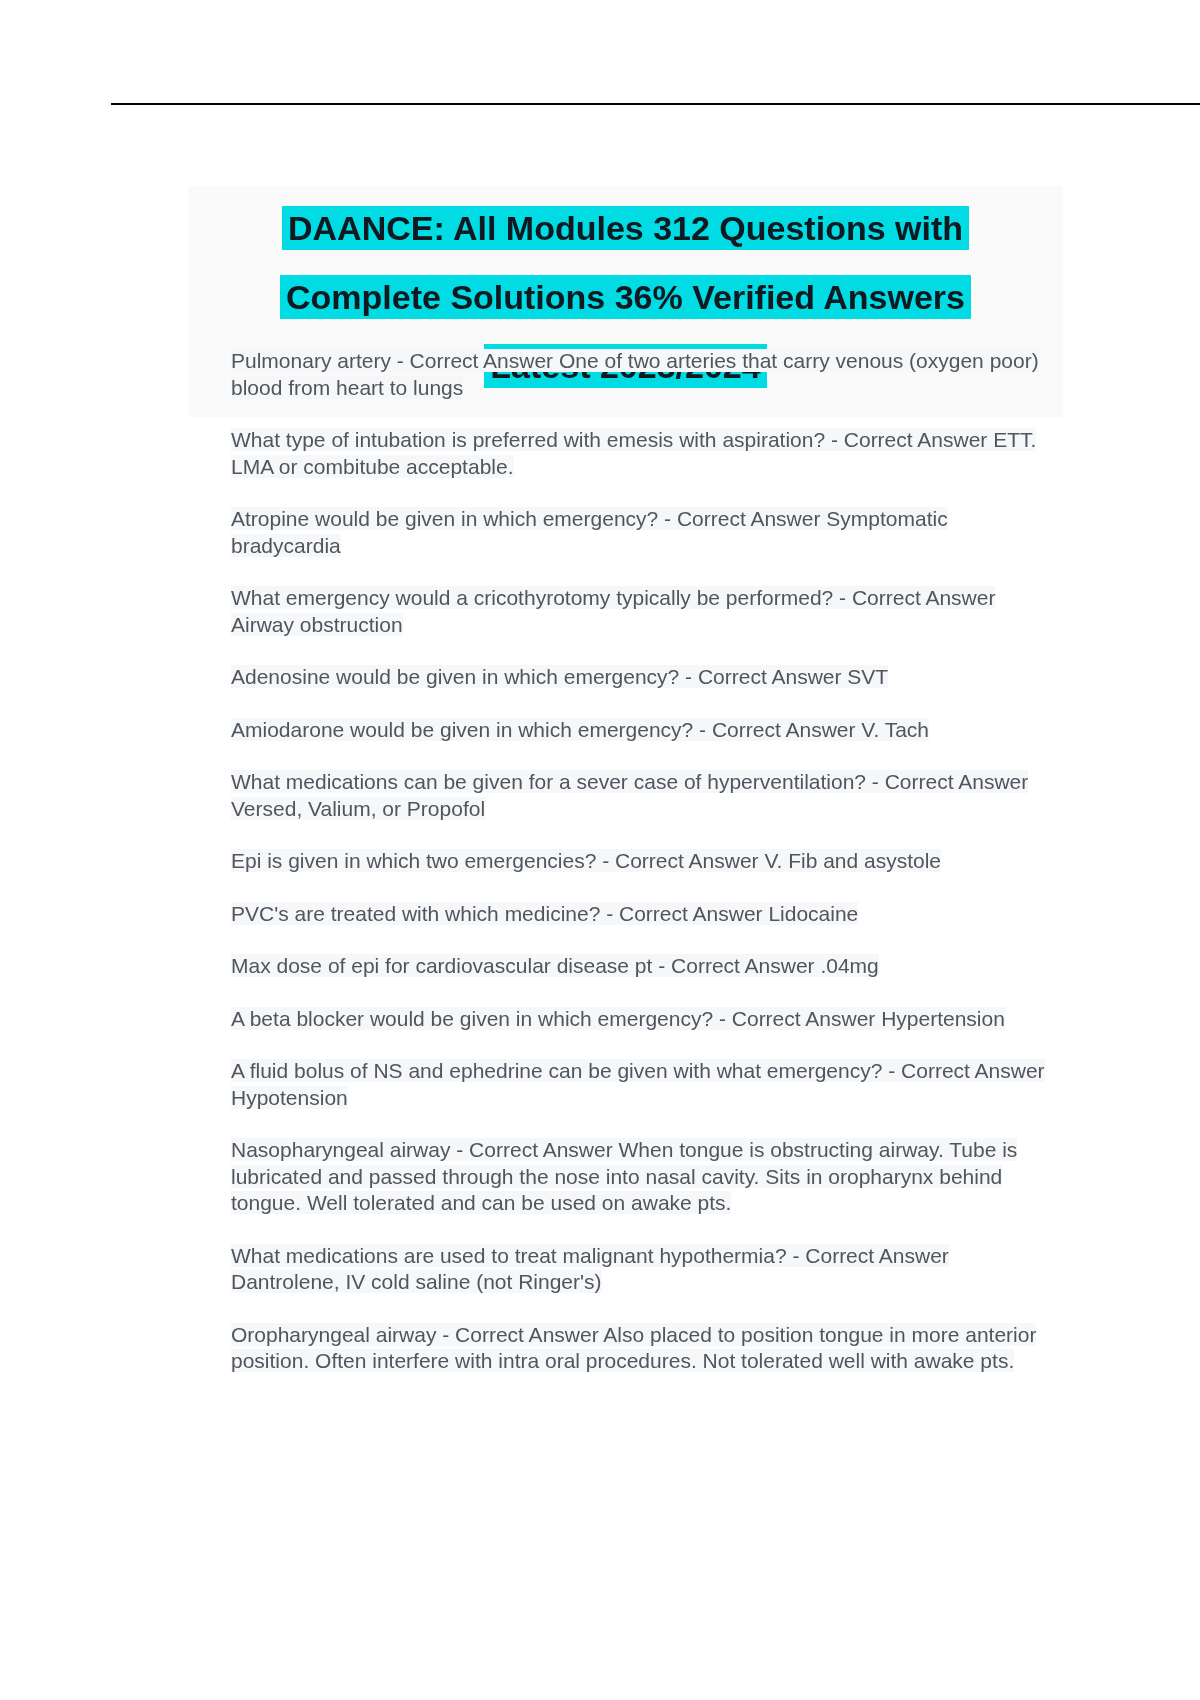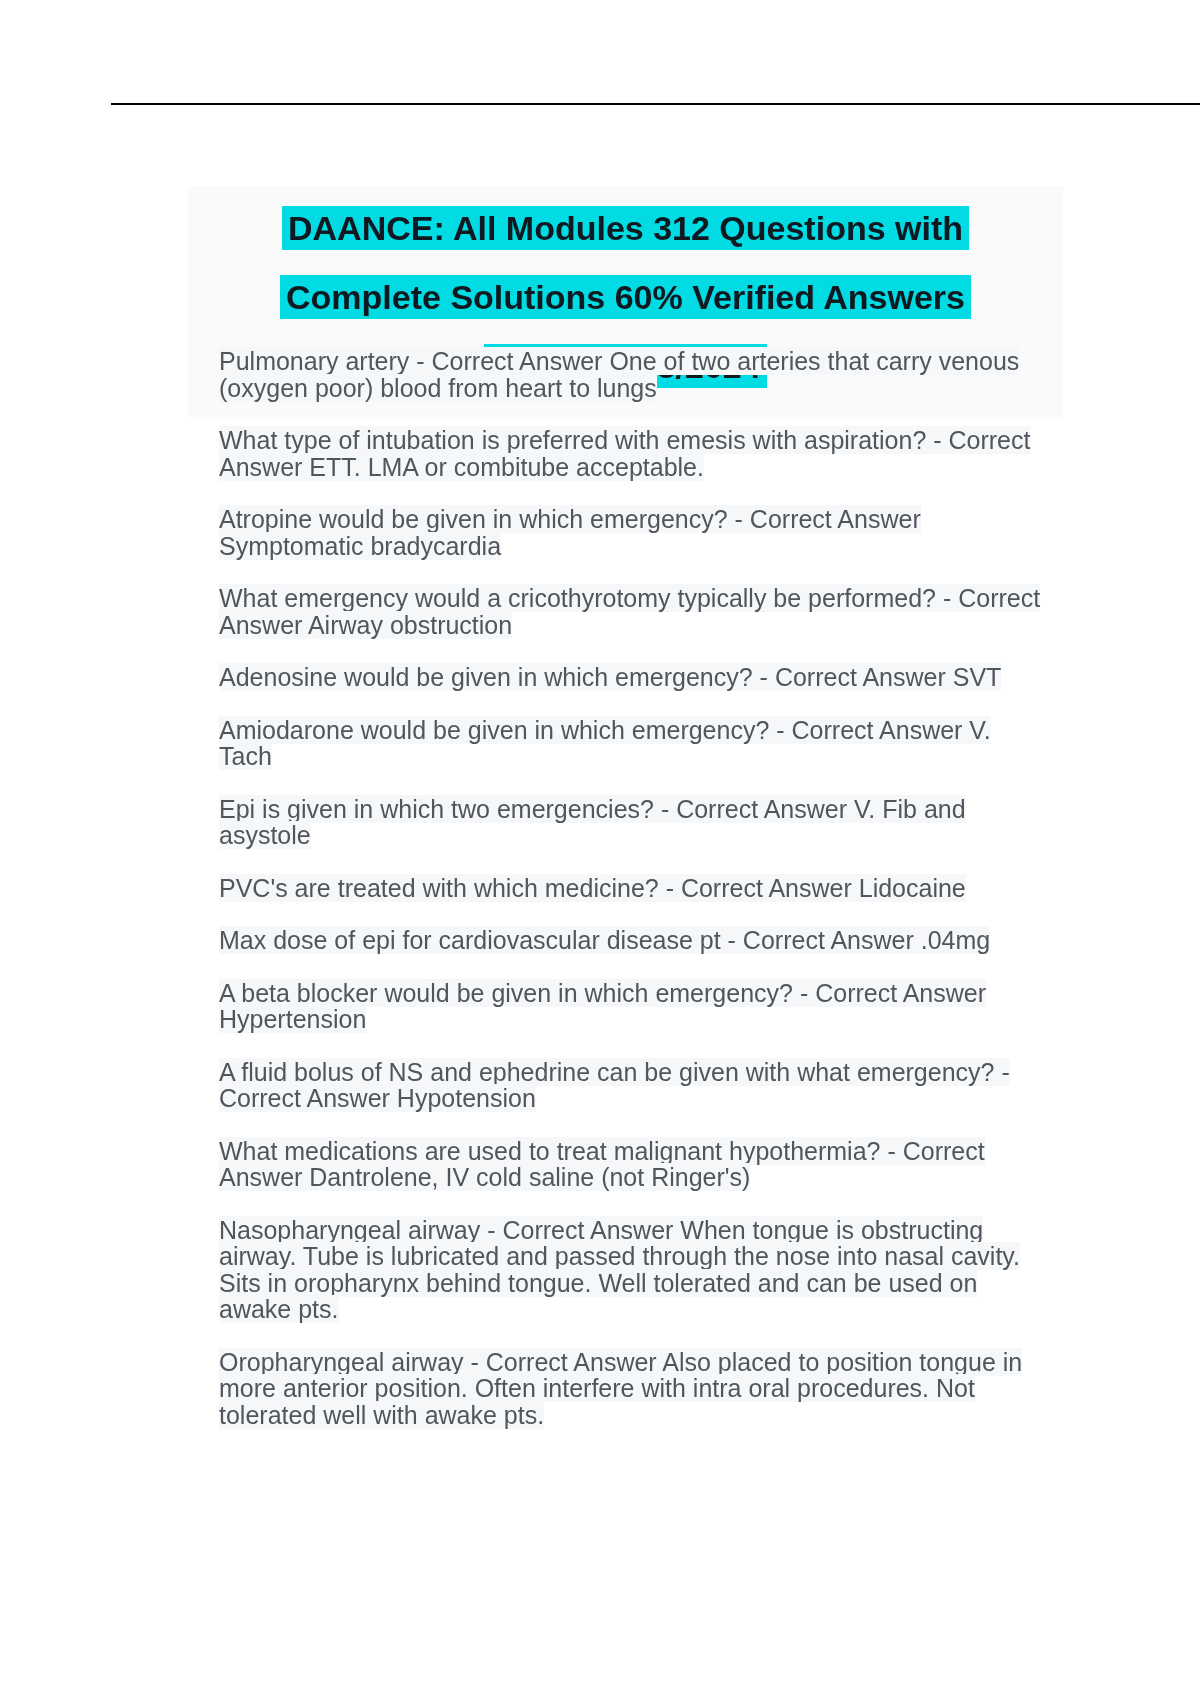--- a/index.html
+++ b/index.html
@@ -45,24 +45,24 @@
     font-weight: bold;
     font-size: 34px;
     padding: 3px 6px;
     box-decoration-break: clone;
     -webkit-box-decoration-break: clone;
   }
 
   .content {
     position: absolute;
     top: 278px;
-    left: 135px;
+    left: 147px;
     width: 868px;
     color: #50565e;
-    font-size: 25px;
+    font-size: 21px;
     line-height: 26.5px;
   }
   .qa-item {
     margin-bottom: 26px;
   }
   .qa-item .txt {
     background: #f6f7f8;
     box-decoration-break: clone;
     -webkit-box-decoration-break: clone;
   }
@@ -72,39 +72,40 @@
 
 <div class="page">
 
   <div class="rule top"></div>
 
   <div class="title-block">
     <div class="title-line">
       <span class="hl">DAANCE: All Modules 312 Questions with</span>
     </div>
     <div class="title-line">
-      <span class="hl">Complete Solutions 60% Verified Answers</span>
+      <span class="hl">Complete Solutions 36% Verified Answers</span>
     </div>
     <div class="title-line">
       <span class="hl">Latest 2023/2024</span>
     </div>
   </div>
 
   <div class="content">
     <p class="qa-item"><span class="txt">Pulmonary artery - Correct Answer One of two arteries that carry venous (oxygen poor) blood from heart to lungs</span></p>
     <p class="qa-item"><span class="txt">What type of intubation is preferred with emesis with aspiration? - Correct Answer ETT. LMA or combitube acceptable.</span></p>
     <p class="qa-item"><span class="txt">Atropine would be given in which emergency? - Correct Answer Symptomatic bradycardia</span></p>
     <p class="qa-item"><span class="txt">What emergency would a cricothyrotomy typically be performed? - Correct Answer Airway obstruction</span></p>
     <p class="qa-item"><span class="txt">Adenosine would be given in which emergency? - Correct Answer SVT</span></p>
     <p class="qa-item"><span class="txt">Amiodarone would be given in which emergency? - Correct Answer V. Tach</span></p>
+    <p class="qa-item"><span class="txt">What medications can be given for a sever case of hyperventilation? - Correct Answer Versed, Valium, or Propofol</span></p>
     <p class="qa-item"><span class="txt">Epi is given in which two emergencies? - Correct Answer V. Fib and asystole</span></p>
     <p class="qa-item"><span class="txt">PVC's are treated with which medicine? - Correct Answer Lidocaine</span></p>
     <p class="qa-item"><span class="txt">Max dose of epi for cardiovascular disease pt - Correct Answer .04mg</span></p>
     <p class="qa-item"><span class="txt">A beta blocker would be given in which emergency? - Correct Answer Hypertension</span></p>
     <p class="qa-item"><span class="txt">A fluid bolus of NS and ephedrine can be given with what emergency? - Correct Answer Hypotension</span></p>
+    <p class="qa-item"><span class="txt">Nasopharyngeal airway - Correct Answer When tongue is obstructing airway. Tube is lubricated and passed through the nose into nasal cavity. Sits in oropharynx behind tongue. Well tolerated and can be used on awake pts.</span></p>
     <p class="qa-item"><span class="txt">What medications are used to treat malignant hypothermia? - Correct Answer Dantrolene, IV cold saline (not Ringer's)</span></p>
-    <p class="qa-item"><span class="txt">Nasopharyngeal airway - Correct Answer When tongue is obstructing airway. Tube is lubricated and passed through the nose into nasal cavity. Sits in oropharynx behind tongue. Well tolerated and can be used on awake pts.</span></p>
     <p class="qa-item"><span class="txt">Oropharyngeal airway - Correct Answer Also placed to position tongue in more anterior position. Often interfere with intra oral procedures. Not tolerated well with awake pts.</span></p>
   </div>
 
   <div class="rule bottom"></div>
 
 </div>
 
 </body></html>

